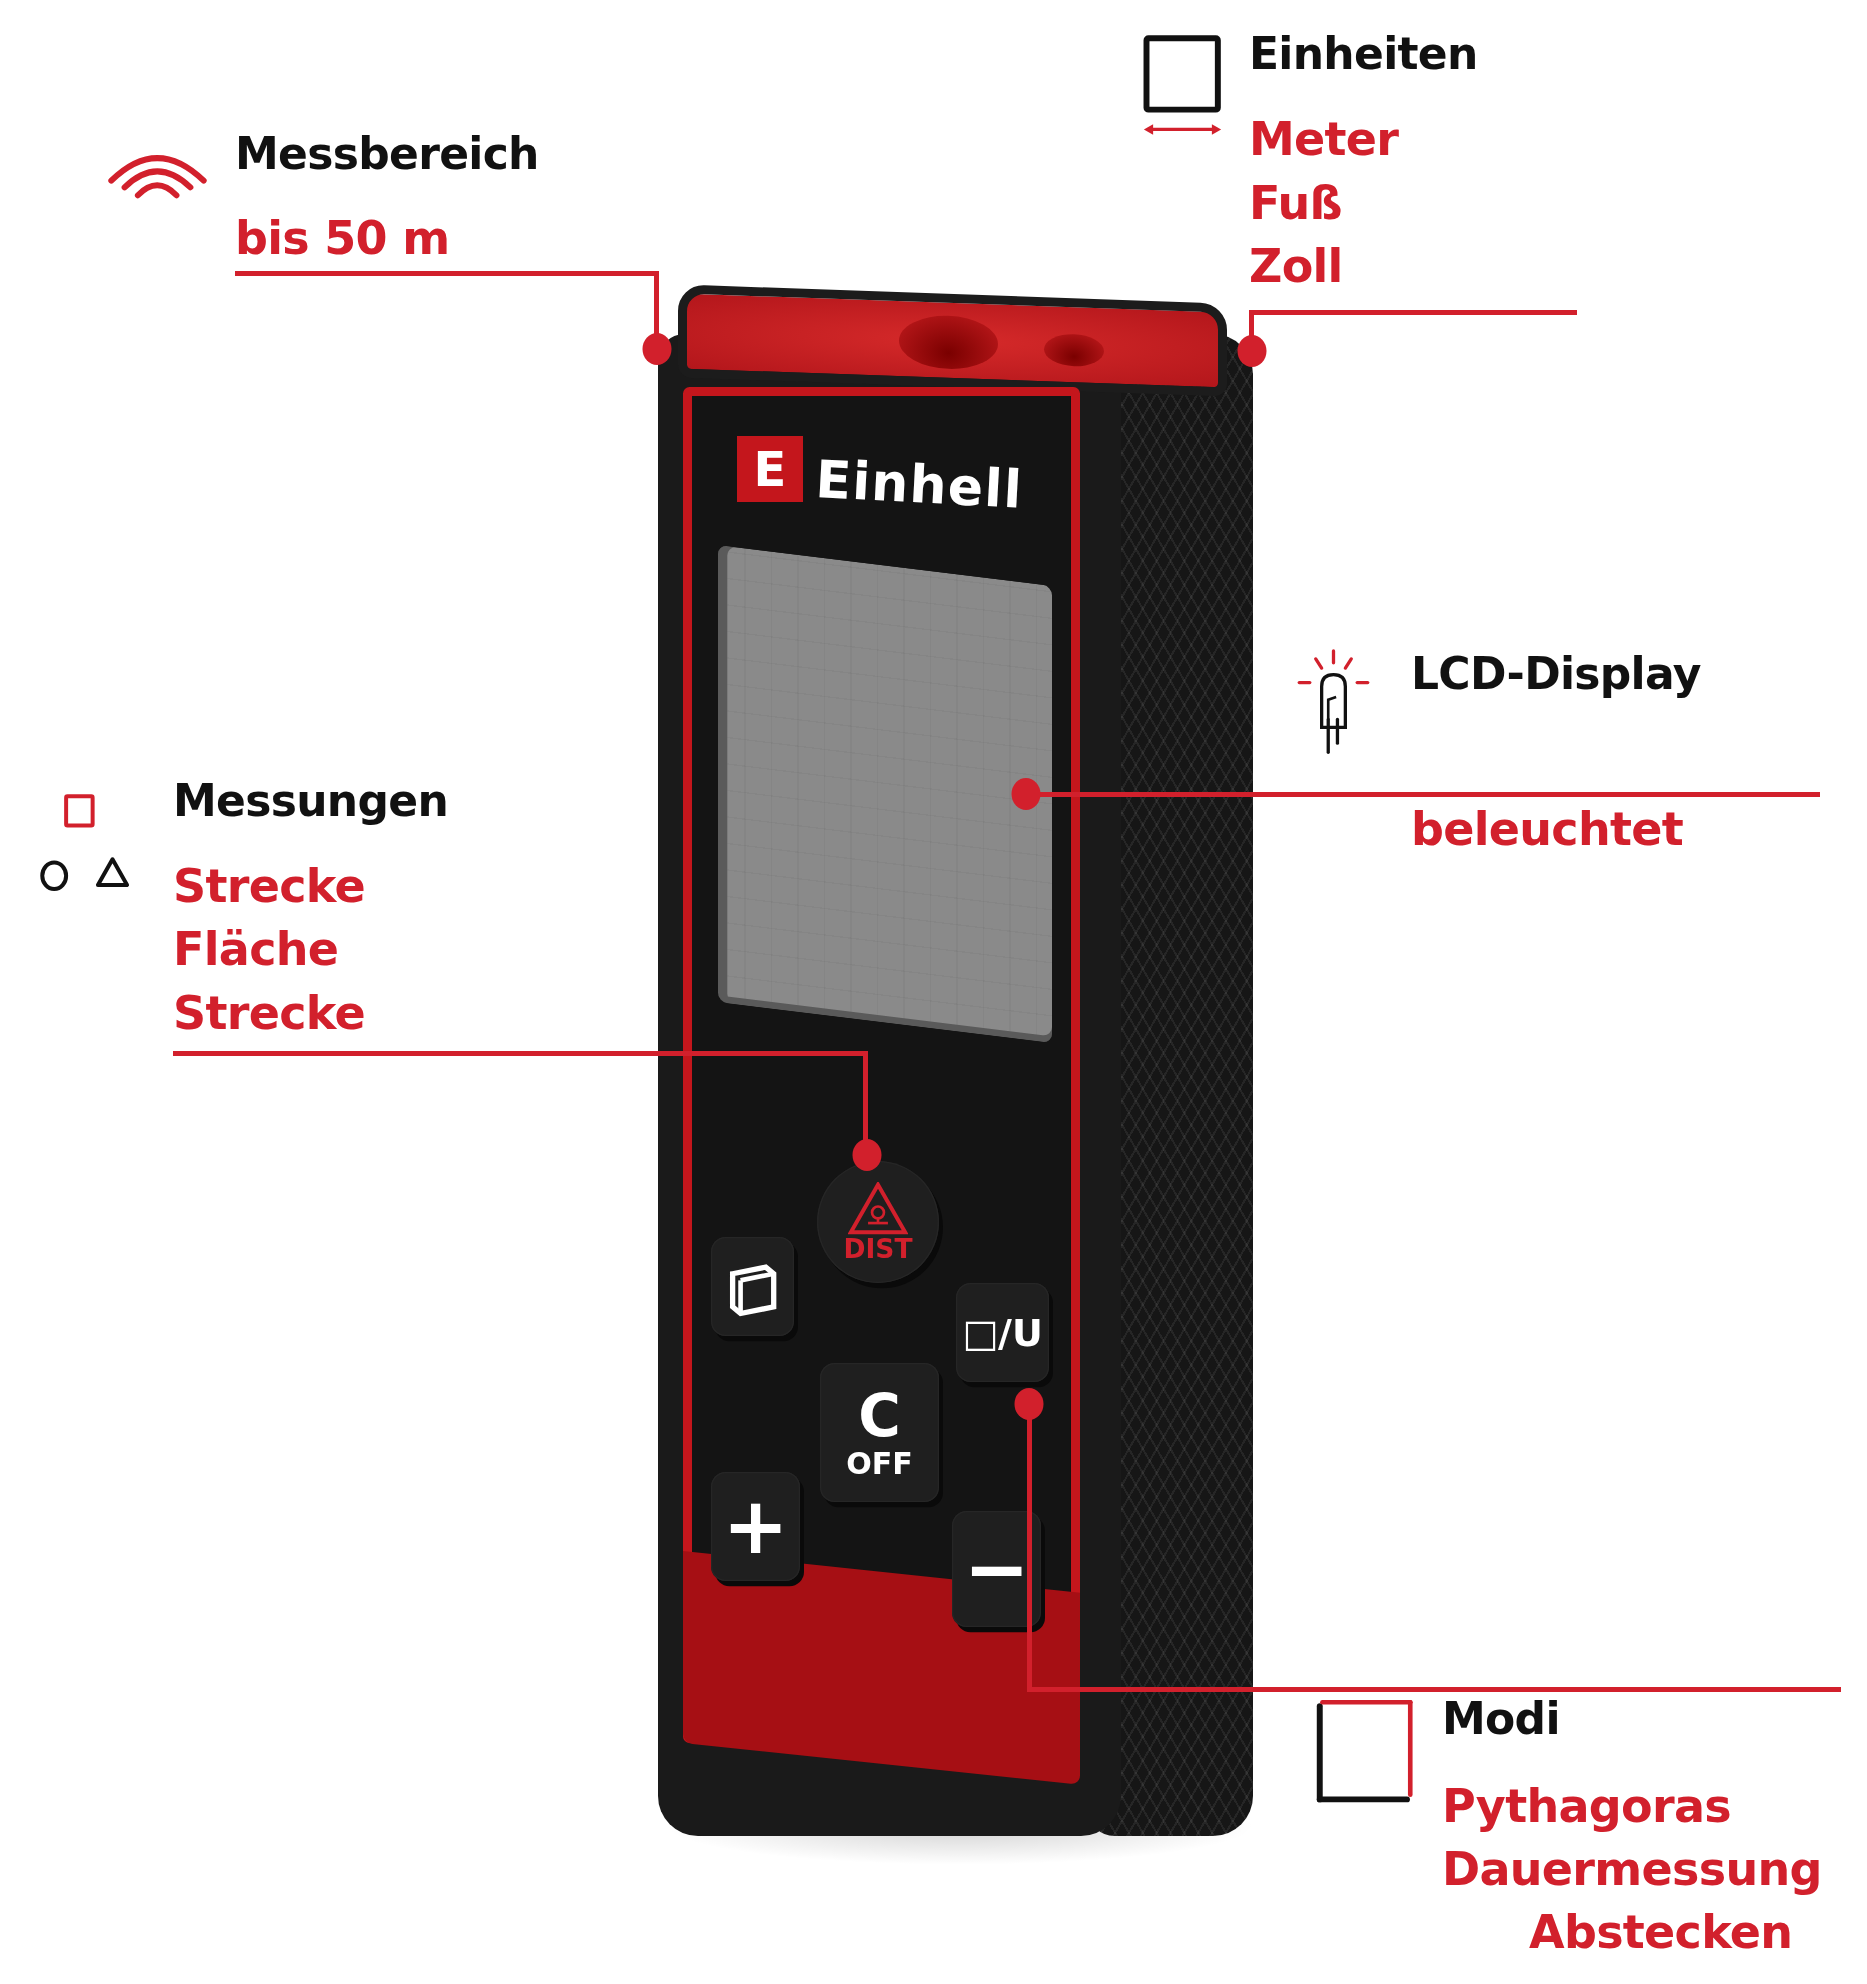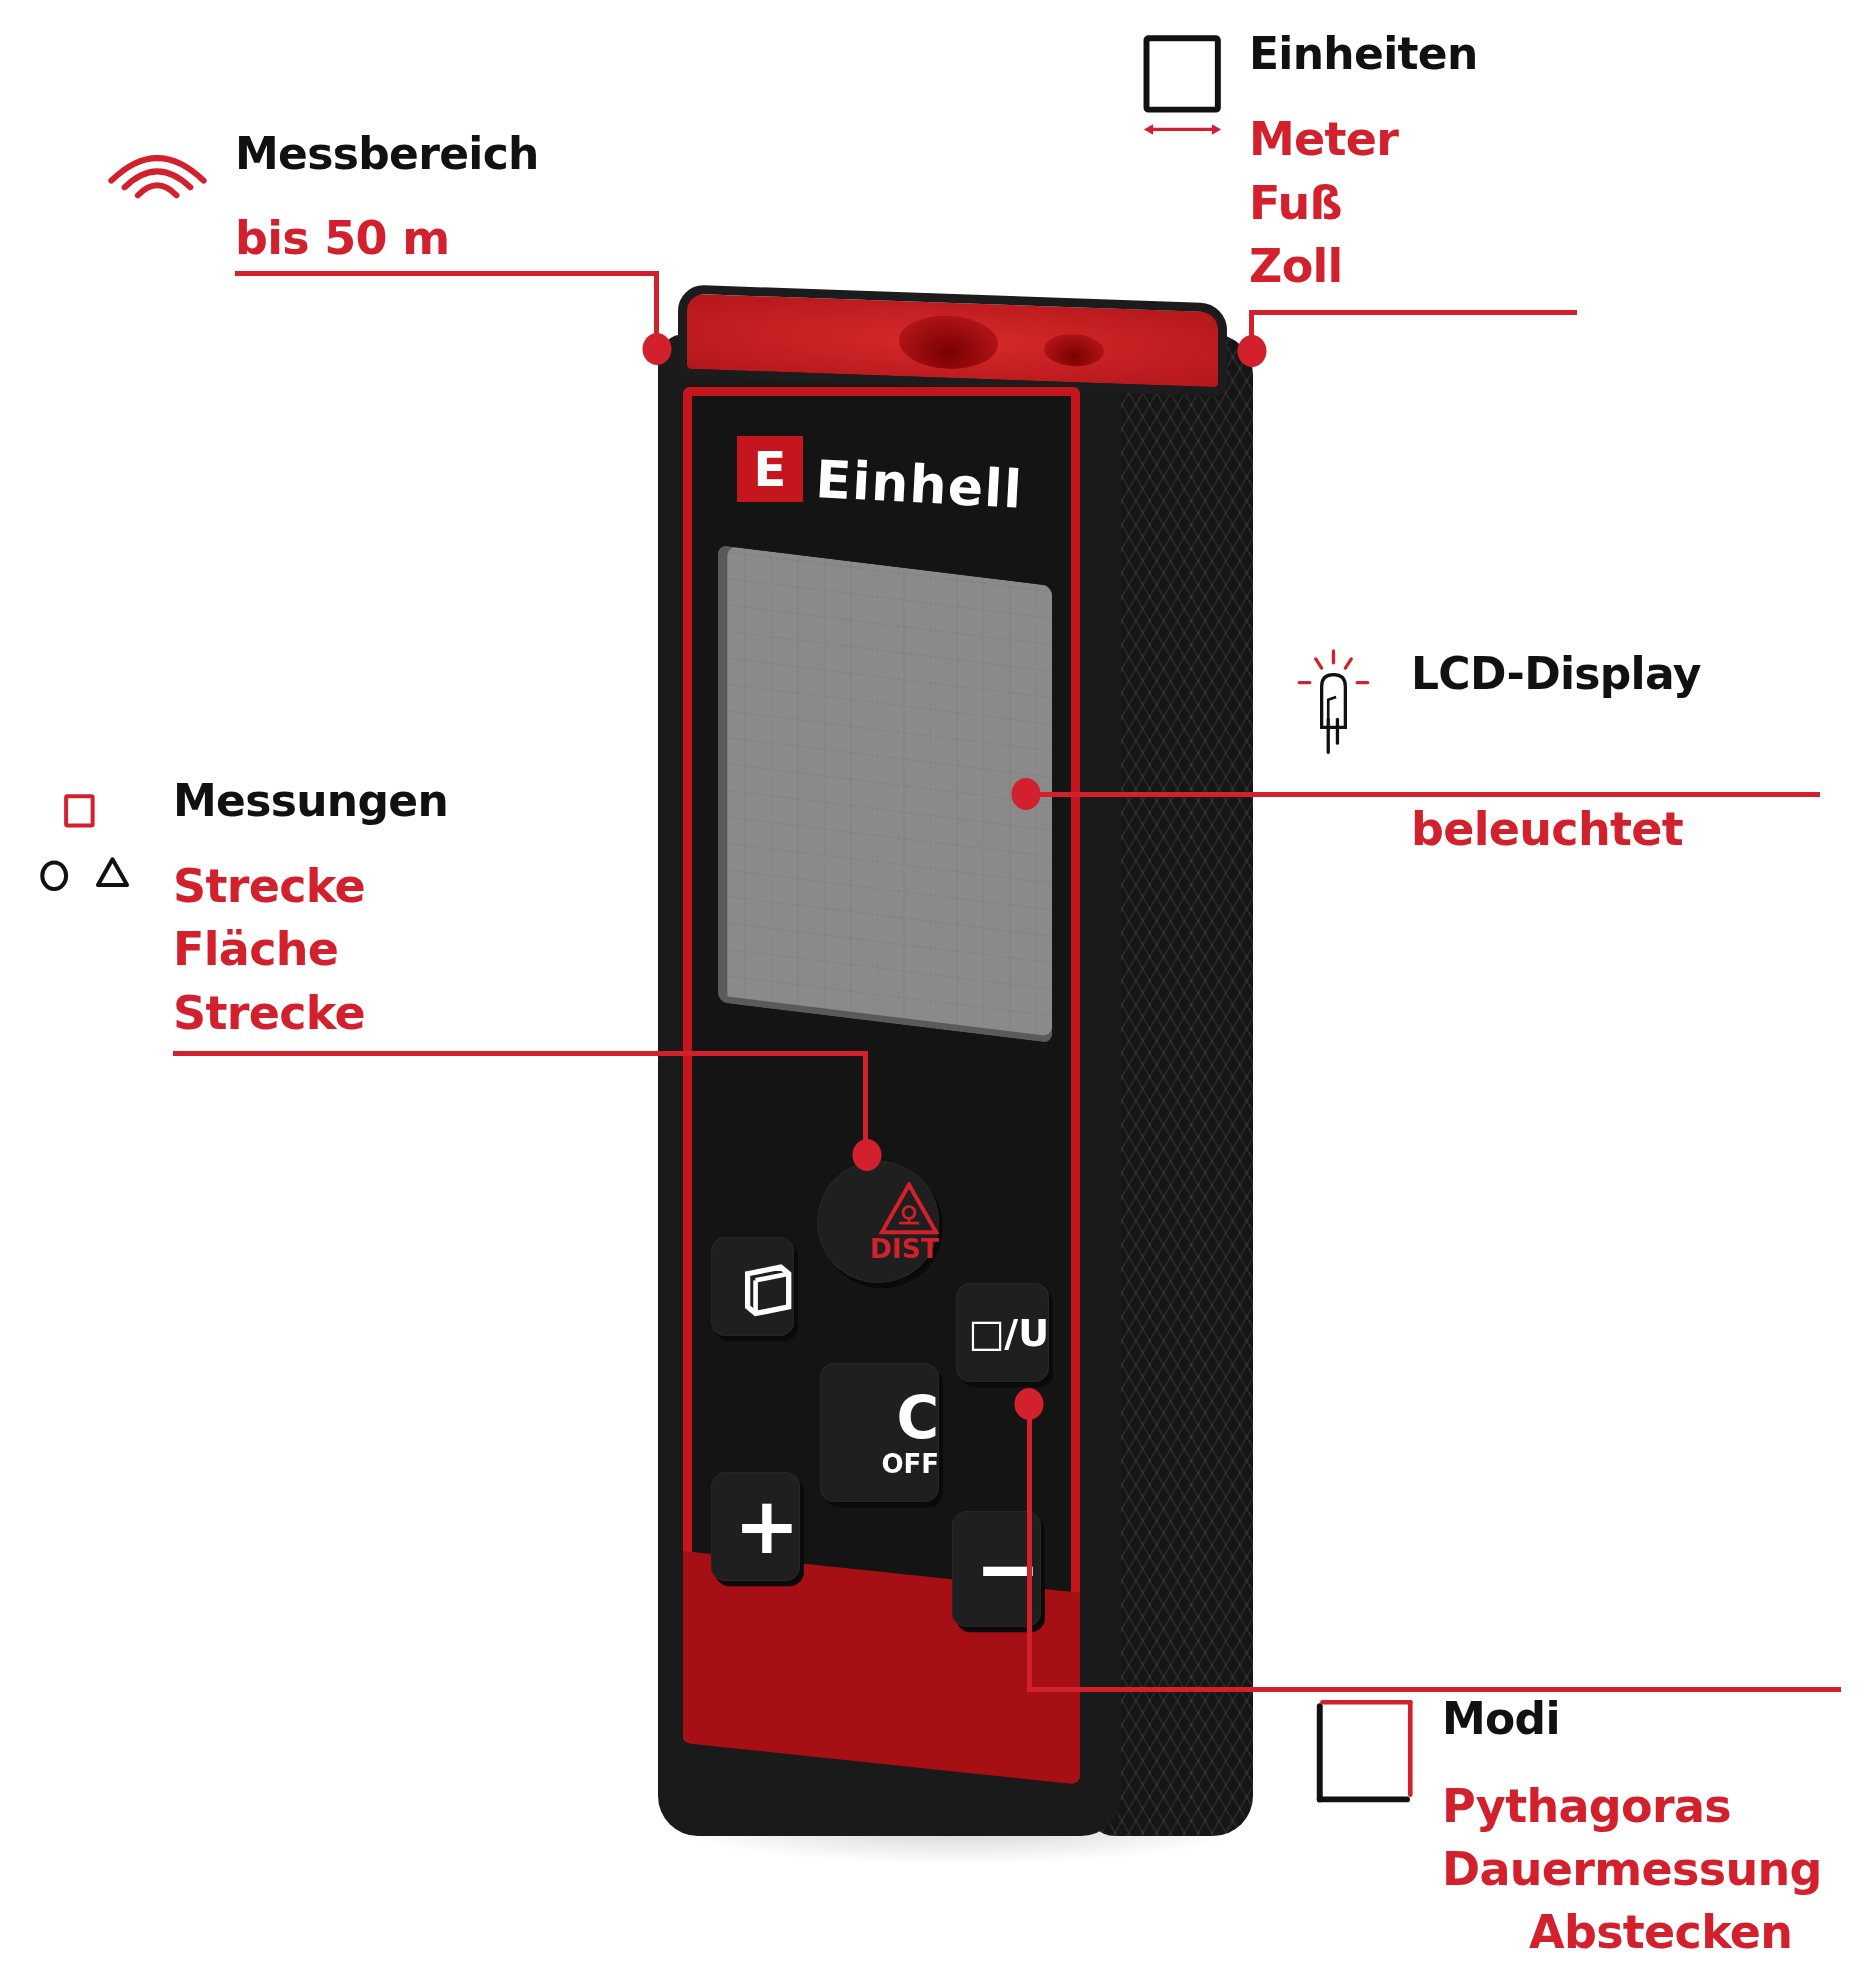--- a/index.html
+++ b/index.html
@@ -21,25 +21,25 @@
   .hole-small{position:absolute;left:357px;top:26.5px;width:60px;height:32px;border-radius:50%;background:radial-gradient(ellipse at 50% 70%,#7a0000,#c21b1e);}
   .redframe{position:absolute;left:25px;top:93px;width:397px;height:1356px;border:9.3px solid #c4161c;border-radius:6.6px;background:#111;box-sizing:border-box;}
   .redbottom{position:absolute;left:25px;top:1257px;width:397px;height:192px;background:#a60f14;border-radius:0 0 9.3px 9.3px;transform:skewY(6deg);transform-origin:left top;}
   .panel{position:absolute;left:34px;top:102px;width:378px;height:1277px;background:#141414;}
   .logo-box{position:absolute;left:79px;top:142px;width:66px;height:66px;background:#c4161c;}
   .logo-E{position:absolute;left:89px;top:155px;width:46px;height:40px;color:#fff;font-weight:bold;font-size:48px;line-height:40px;text-align:center;font-family:"DejaVu Sans",sans-serif;}
   .logo-text{position:absolute;left:159px;top:159px;color:#fff;font-weight:bold;font-size:52px;line-height:1;letter-spacing:1.3px;font-family:"DejaVu Sans",sans-serif;transform:rotate(3deg);transform-origin:left top;}
   .lcd{position:absolute;left:60px;top:251px;width:334px;height:457px;background:#8a8a8a;border-radius:9.3px;
     background-image:repeating-linear-gradient(0deg,rgba(0,0,0,0.04) 0 1.3px,transparent 1.3px 26.5px),repeating-linear-gradient(90deg,rgba(0,0,0,0.04) 0 1.3px,transparent 1.3px 26.5px);
     box-shadow:inset 9.3px 0 0 #5a5a5a, inset 0 -6.6px 0 #5a5a5a;transform:skewY(7deg);transform-origin:left top;}
-  .key{position:absolute;background:#1f1f1f;border-radius:14.6px;box-shadow:4px 5.3px 0 #0a0a0a, inset 0 0 0 1.3px #262626;color:#fff;font-weight:bold;display:flex;align-items:flex-end;justify-content:center;flex-direction:column;}
+  .key{position:absolute;background:#1f1f1f;border-radius:14.6px;box-shadow:4px 5.3px 0 #0a0a0a, inset 0 0 0 1.3px #262626;color:#fff;font-weight:bold;display:flex;align-items:center;justify-content:center;flex-direction:column;}
   .key-round{border-radius:50%;}
   .dist-label{color:#d2202c;font-size:26.5px;font-weight:bold;line-height:1;margin-top:1.3px;}
   .c-label{font-size:58px;line-height:1;}
-  .off-label{font-size:26px;line-height:1;margin-top:4px;}
+  .off-label{font-size:30px;line-height:1;margin-top:4px;}
   .pm{font-size:79px;line-height:1;}
 </style>
 </head>
 <body>
 
 <div class="shadow"></div>
 <div class="device">
   <div class="side"></div>
   <div class="front"></div>
   <div class="topface">

